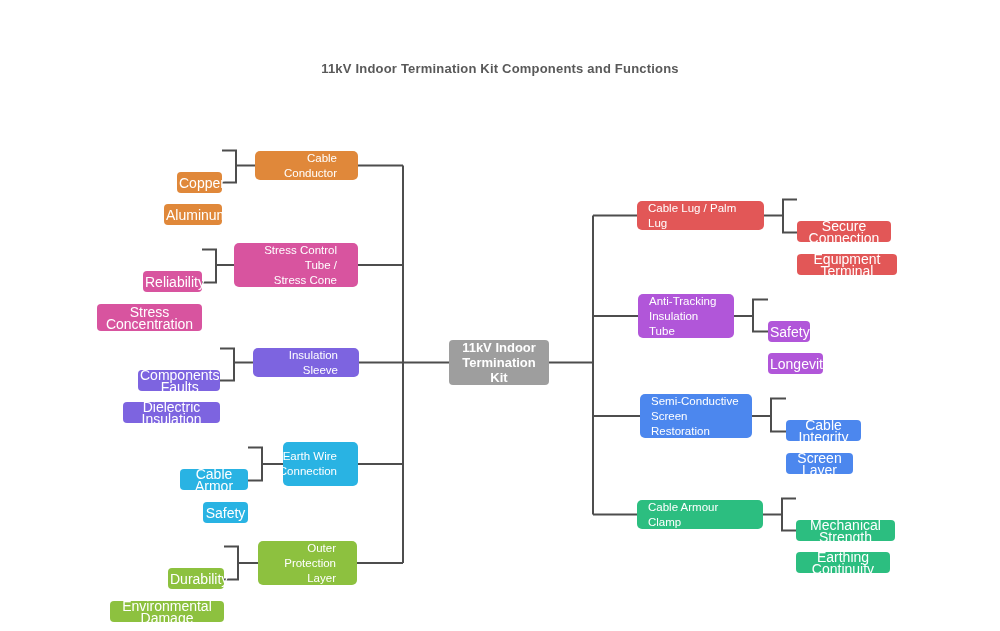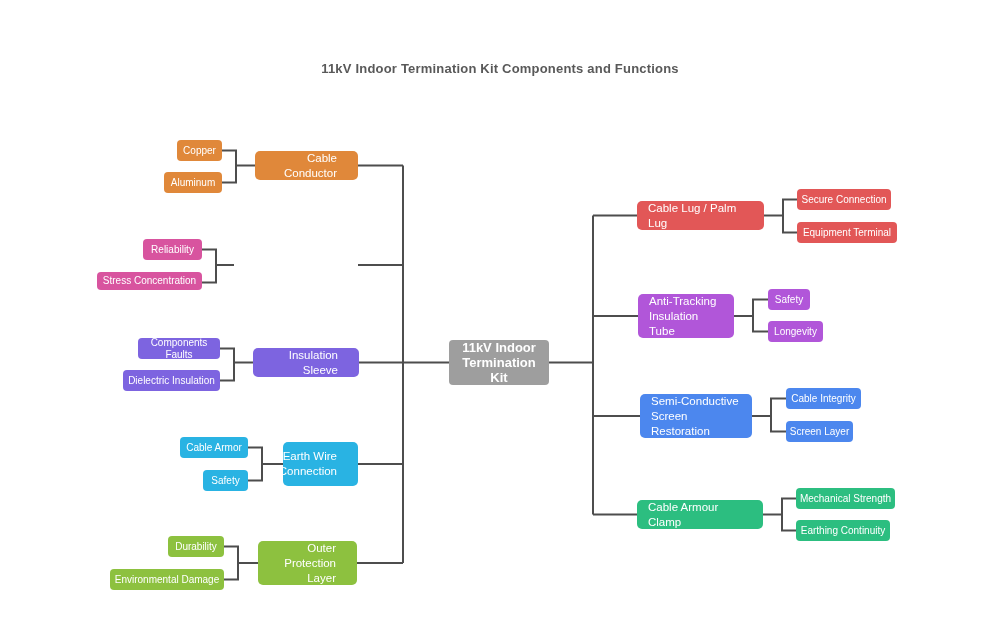--- a/index.html
+++ b/index.html
@@ -10,21 +10,21 @@
   #title{
     position:absolute;left:0;top:61px;width:1000px;text-align:center;
     font-size:13px;font-weight:bold;color:#595959;letter-spacing:.2px;
   }
   svg.edges{position:absolute;left:0;top:0;}
   .node{
     position:absolute;display:flex;align-items:center;
     color:#ffffff;border-radius:5px;box-sizing:border-box;
   }
   .node .lbl{width:100%;white-space:pre-line;}
-  .leaf{border-radius:4px;font-size:10px;line-height:12px;}
+  .leaf{border-radius:4px;font-size:14px;line-height:12px;margin-top:32px;}
   .leaf .lbl{text-align:center;padding:0 2px;}
   .branch{font-size:11.5px;line-height:15px;}
   .side-left .lbl{text-align:right;padding:0 21px;}
   .side-right .lbl{text-align:left;padding:0 11px;}
   .center-node{font-size:13px;line-height:15px;font-weight:bold;border-radius:4px;}
   .center-node .lbl{text-align:center;padding:0 4px;}
 </style>
 </head>
 <body>
 
@@ -72,20 +72,24 @@
   </svg>
 
   <div class="node center-node" style="left: 449px; top: 340px; width: 100px; height: 45px; background-color: rgb(158, 158, 158);">
     <span class="lbl">11kV Indoor
 Termination Kit</span>
   </div>
 
   <div class="node branch side-left" style="left: 255px; top: 151px; width: 103px; height: 29px; background-color: rgb(224, 136, 58);">
     <span class="lbl">Cable Conductor</span>
   </div>
+  <div class="node branch side-left" style="left: 234px; top: 243px; width: 124px; height: 44px; background-color: rgb(216, 84, 159);">
+    <span class="lbl">Stress Control Tube /
+Stress Cone</span>
+  </div>
   <div class="node branch side-left" style="left: 253px; top: 348px; width: 106px; height: 29px; background-color: rgb(125, 100, 224);">
     <span class="lbl">Insulation Sleeve</span>
   </div>
   <div class="node branch side-left" style="left: 283px; top: 442px; width: 75px; height: 44px; background-color: rgb(41, 179, 227); justify-content: flex-end;">
     <span class="lbl">Earth Wire
 Connection</span>
   </div>
   <div class="node branch side-left" style="left: 258px; top: 541px; width: 99px; height: 44px; background-color: rgb(141, 193, 63);">
     <span class="lbl">Outer Protection
 Layer</span>
@@ -93,21 +97,21 @@
 
   <div class="node leaf" style="left: 177px; top: 140px; width: 45px; height: 21px; background-color: rgb(224, 136, 58);">
     <span class="lbl">Copper</span>
   </div>
   <div class="node leaf" style="left: 164px; top: 172px; width: 58px; height: 21px; background-color: rgb(224, 136, 58);">
     <span class="lbl">Aluminum</span>
   </div>
   <div class="node leaf" style="left: 143px; top: 239px; width: 59px; height: 21px; background-color: rgb(216, 84, 159);">
     <span class="lbl">Reliability</span>
   </div>
-  <div class="node leaf" style="left: 97px; top: 272px; width: 105px; height: 18px; background-color: rgb(216, 84, 159);">
+  <div class="node leaf" style="left: 97px; top: 272px; width: 105px; height: 27px; background-color: rgb(216, 84, 159);">
     <span class="lbl">Stress Concentration</span>
   </div>
   <div class="node leaf" style="left: 138px; top: 338px; width: 82px; height: 21px; background-color: rgb(125, 100, 224);">
     <span class="lbl">Components Faults</span>
   </div>
   <div class="node leaf" style="left: 123px; top: 370px; width: 97px; height: 21px; background-color: rgb(125, 100, 224);">
     <span class="lbl">Dielectric Insulation</span>
   </div>
   <div class="node leaf" style="left: 180px; top: 437px; width: 68px; height: 21px; background-color: rgb(41, 179, 227);">
     <span class="lbl">Cable Armor</span>

